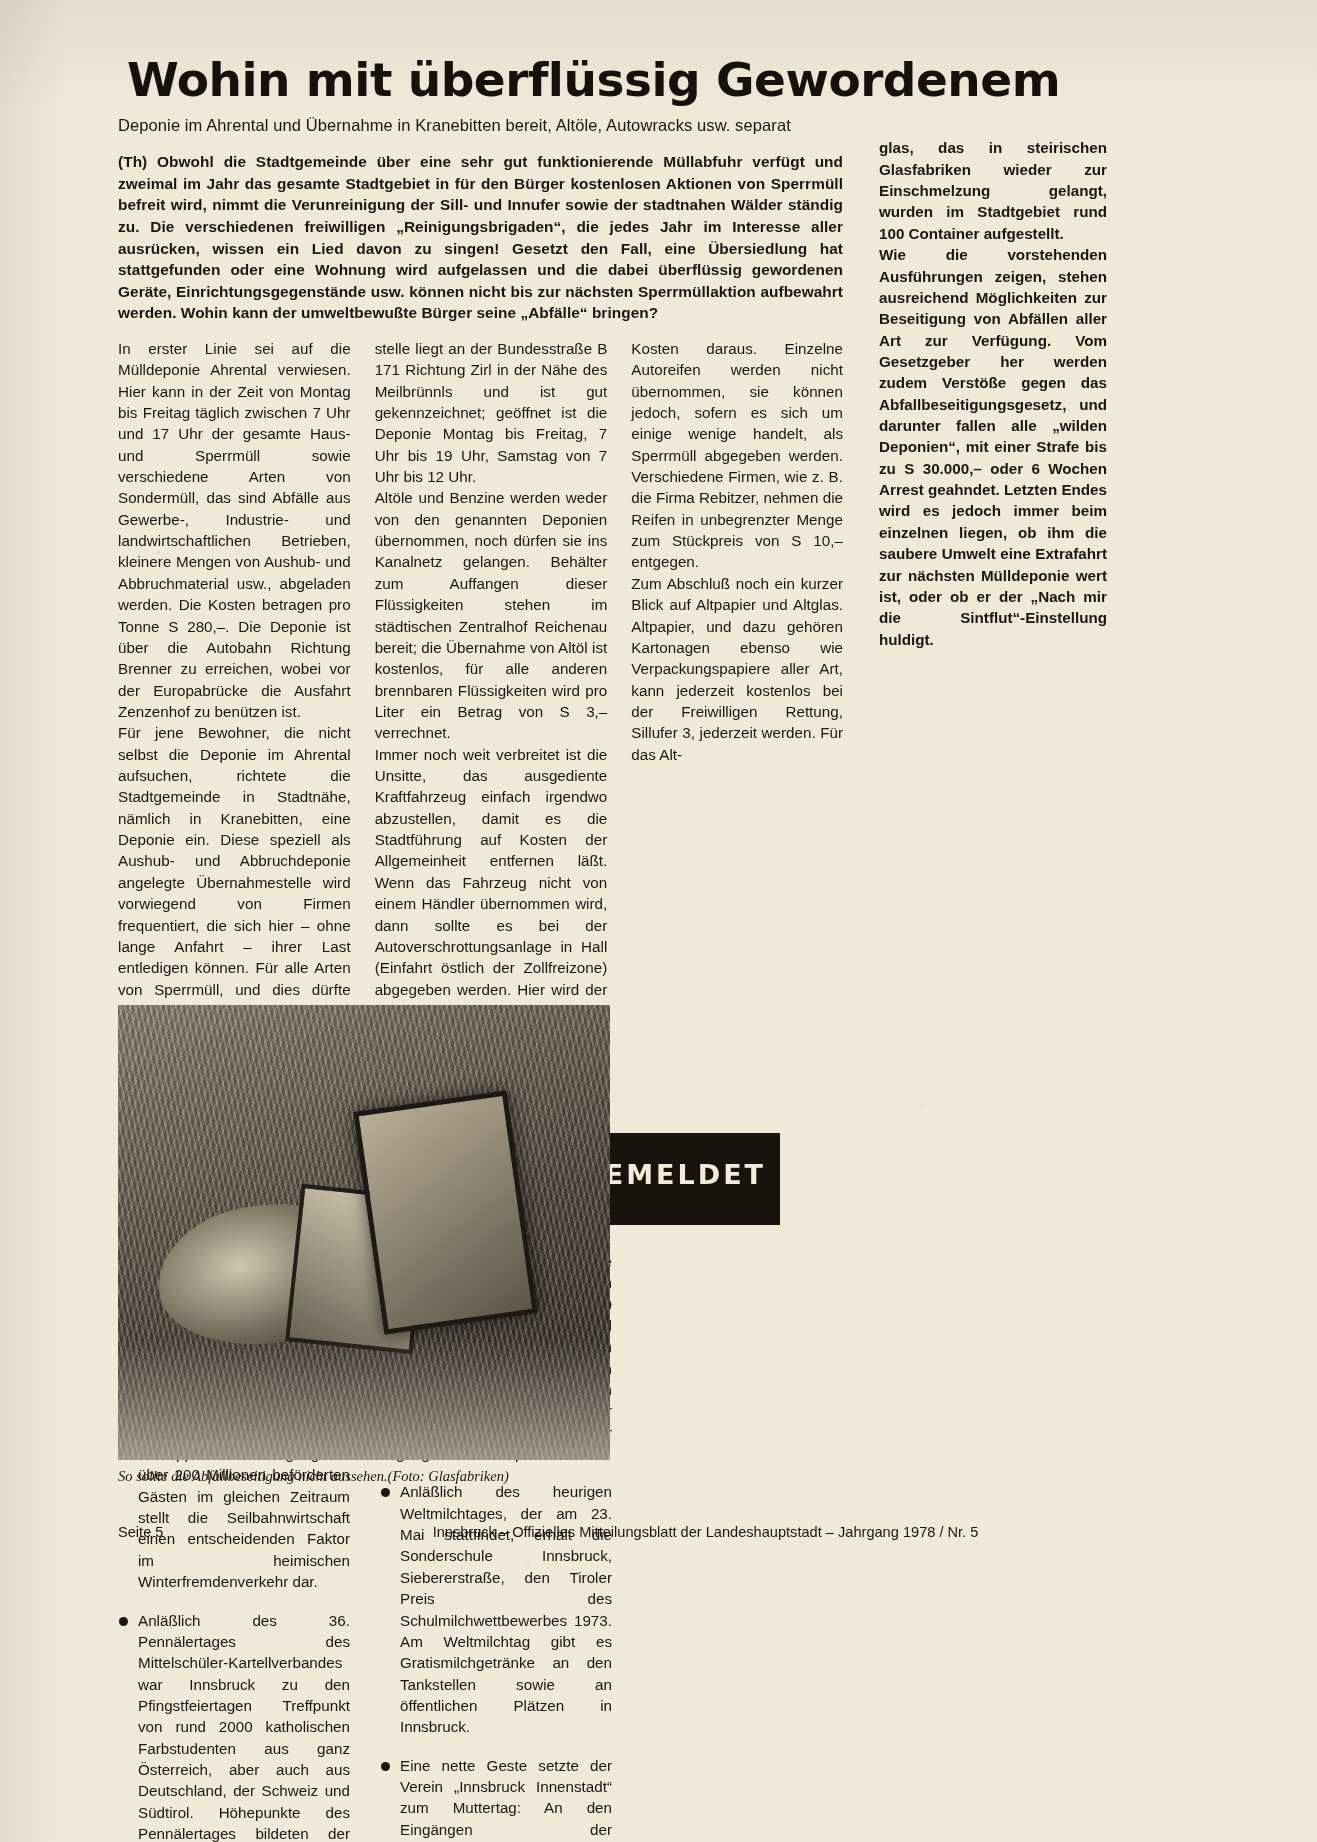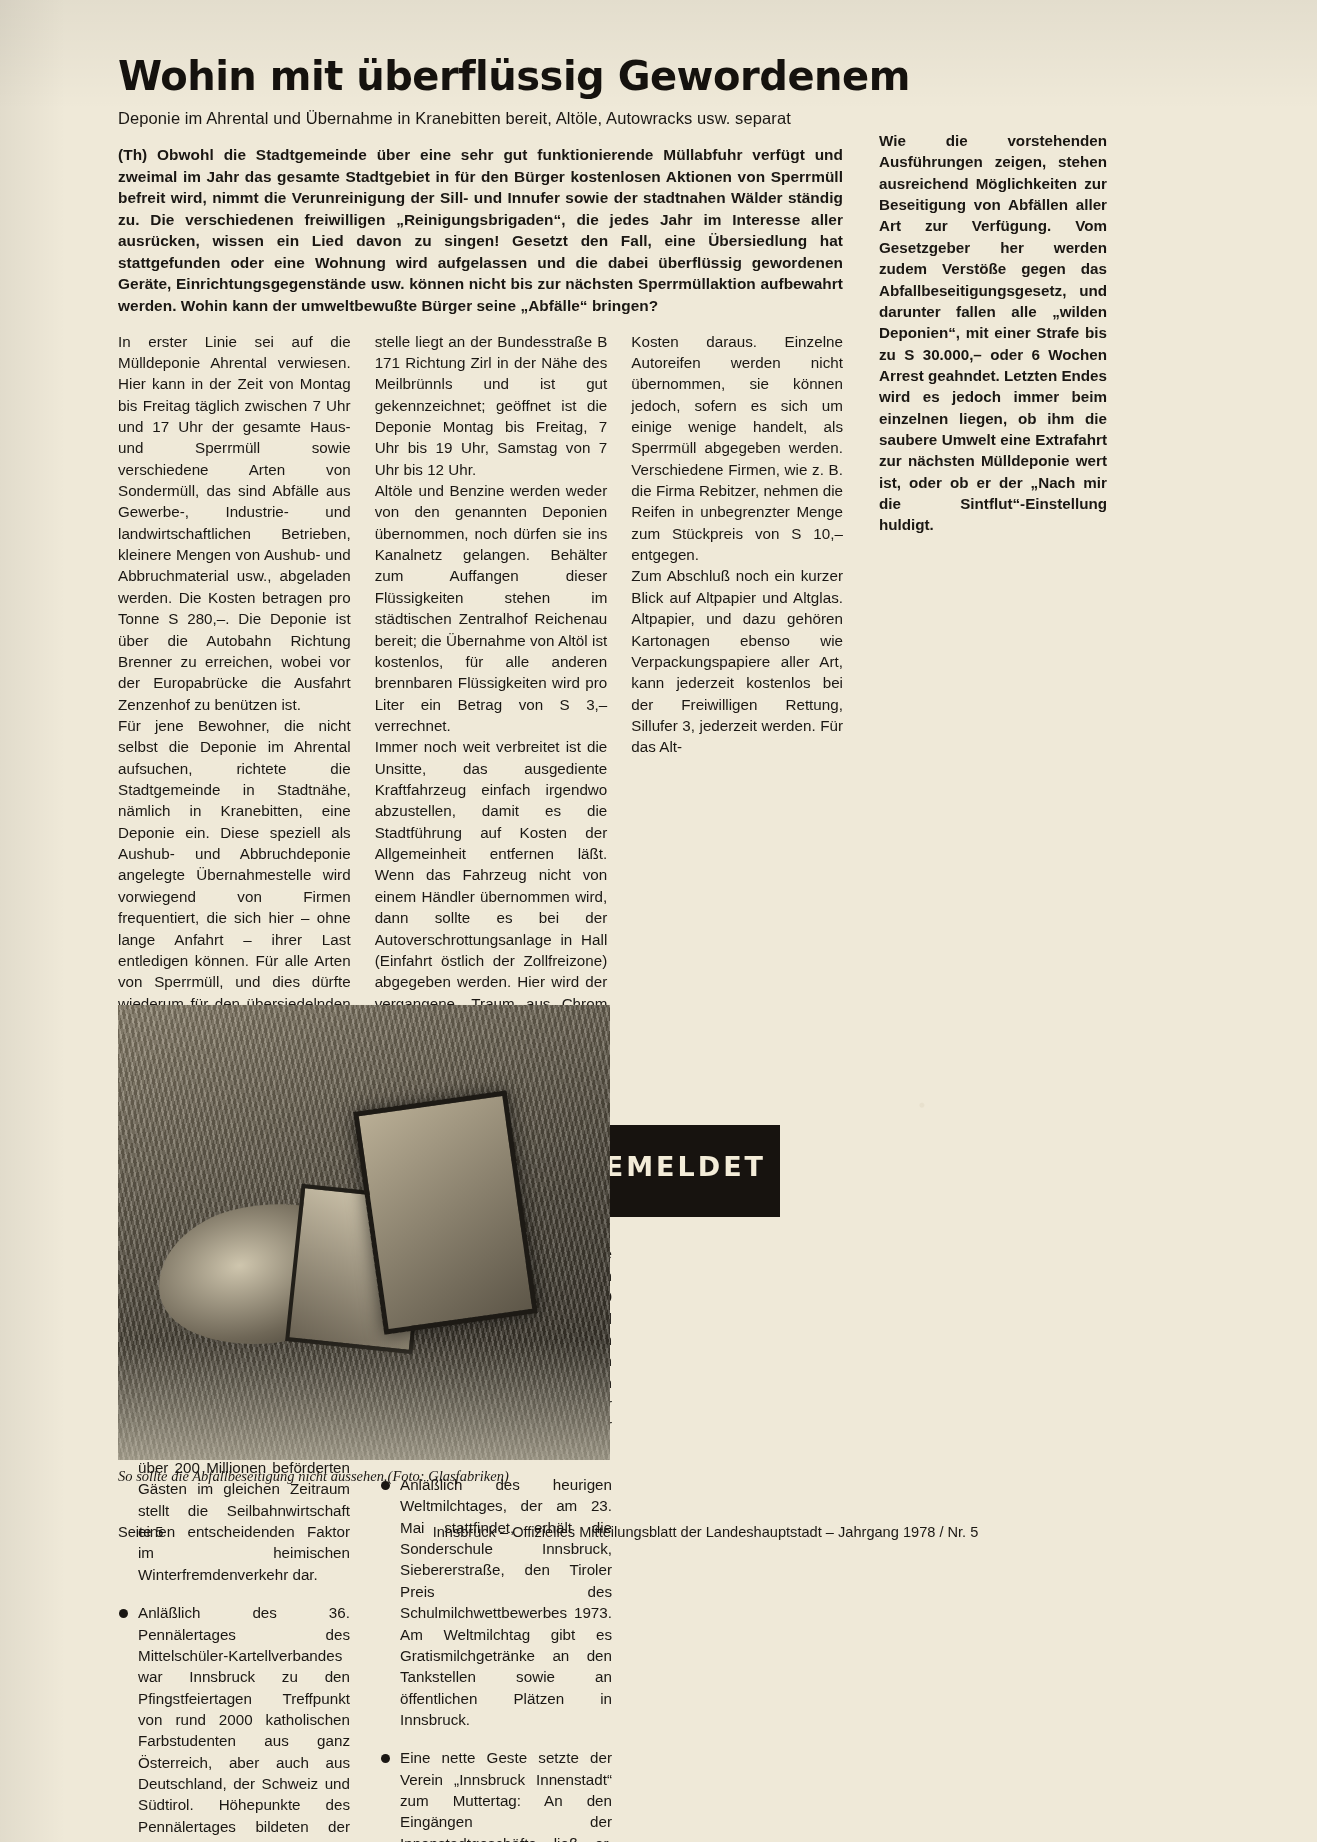--- a/index.html
+++ b/index.html
@@ -25,25 +25,26 @@
       radial-gradient(circle at 70% 60%, rgba(160,140,100,.09) 0 2px, transparent 3px),
       radial-gradient(circle at 40% 85%, rgba(160,140,100,.08) 0 2px, transparent 3px);
     pointer-events:none;
   }
   .content{position:absolute;left:118px;top:55px;width:1085px;}
 
   
   .headline{
     font-family:"DejaVu Sans", sans-serif;
     font-weight:bold;
-    font-size:40px;
+    font-size:47px;
     letter-spacing:-0.5px;
     line-height:1.05;
     color:#15120e;
     white-space:nowrap;
+    margin-left:9px;
   }
   .subhead{
     font-size:16.5px;
     margin-top:12px;
     letter-spacing:.1px;
     color:#1a1713;
   }
 
   
   .toprow{display:flex;gap:0;margin-top:2px;}
@@ -217,20 +218,21 @@
           <div class="newscol">
             <div style="margin-bottom:17px;">hielten in Innsbruck eine gemeinsame Fachtagung ab, in deren Rahmen vor etwa 300 Experten aus dem In- und Ausland 33 Fachreferate gehalten wurden. Für den weiten Bereich der Sicherheitsmaßnahmen in den Betrieben und der Arbeitsmedizin gingen von dieser Tagung wertvolle Impulse aus.</div>
             <div class="bullet-item">Anläßlich des heurigen Weltmilchtages, der am 23. Mai stattfindet, erhält die Sonderschule Innsbruck, Siebererstraße, den Tiroler Preis des Schulmilchwettbewerbes 1973. Am Weltmilchtag gibt es Gratismilchgetränke an den Tankstellen sowie an öffentlichen Plätzen in Innsbruck.</div>
             <div class="bullet-item">Eine nette Geste setzte der Verein „Innsbruck Innenstadt“ zum Muttertag: An den Eingängen der Innenstadtgeschäfte ließ er, finanziell unterstützt von der Bank für Tirol und Vorarlberg, insgesamt 95 Lorbeerbüsche aufstellen, die ein frisches Grün in die Straßen brachten. In den Geschäften selbst wurden insgesamt 6000 Rosen an Frauen überreicht und jede Mutter, die am Muttertag in Innsbruck ein Kind geboren hat, erhielt einen Geschenkkorb.</div>
 
           </div>
         </div>
       </div>
 
       <div class="rightcol bold">
+        <p>glas, das in steirischen Glasfabriken wieder zur Einschmelzung gelangt, wurden im Stadtgebiet rund 100 Container aufgestellt.</p>
         <p>Wie die vorstehenden Ausführungen zeigen, stehen ausreichend Möglichkeiten zur Beseitigung von Abfällen aller Art zur Verfügung. Vom Gesetzgeber her werden zudem Verstöße gegen das Abfallbeseitigungsgesetz, und darunter fallen alle „wilden Deponien“, mit einer Strafe bis zu S 30.000,– oder 6 Wochen Arrest geahndet. Letzten Endes wird es jedoch immer beim einzelnen liegen, ob ihm die saubere Umwelt eine Extrafahrt zur nächsten Mülldeponie wert ist, oder ob er der „Nach mir die Sintflut“-Einstellung huldigt.</p>
       </div>
 
     </div>
   </div>
 
   <div class="photo">
     <div class="grass"></div>
     <div class="blob"></div>
     <div class="panel2"></div>

